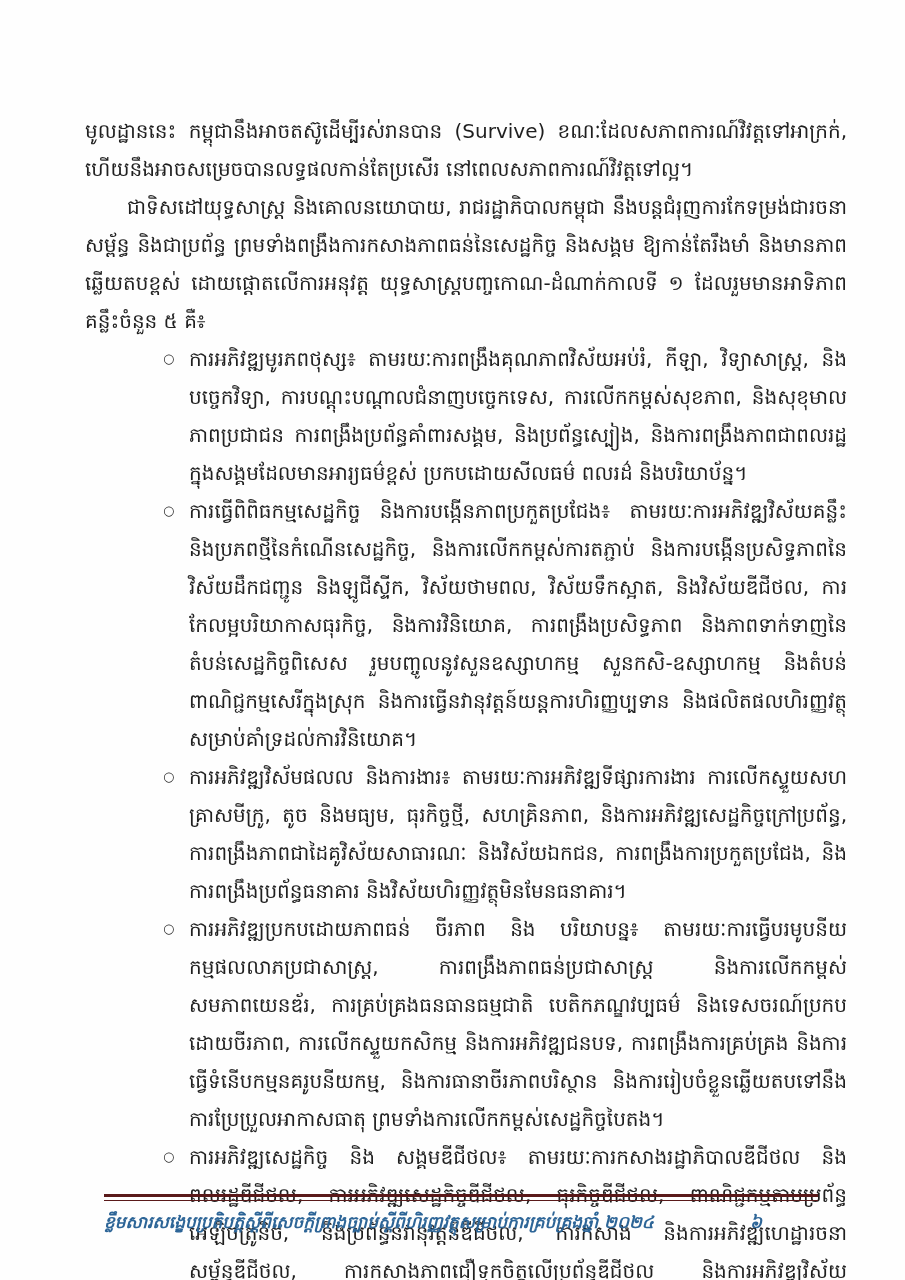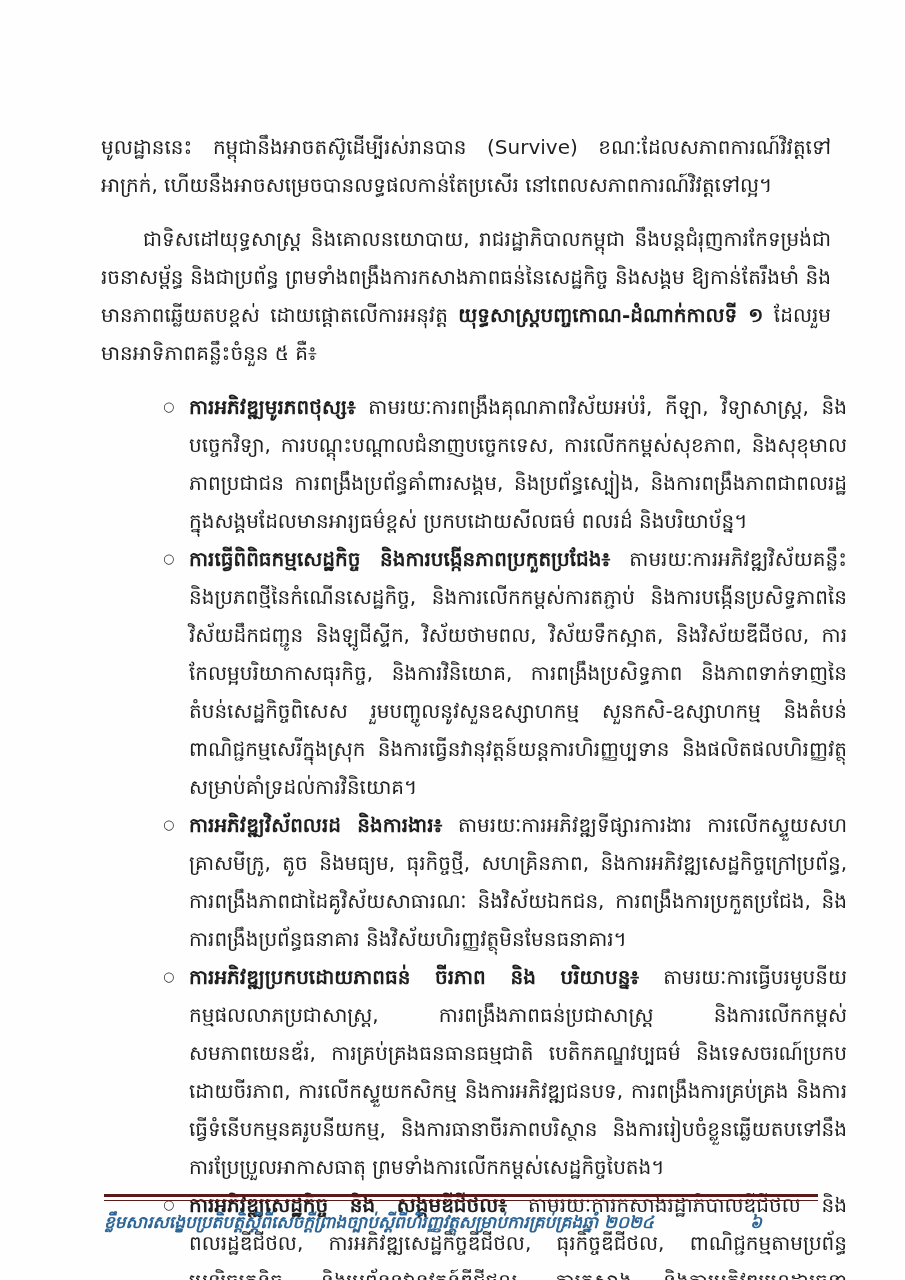--- a/index.html
+++ b/index.html
@@ -20,27 +20,27 @@
     .content {
       position: absolute;
       left: 85px;
       top: 112px;
       width: 762px;
       font-size: 20px;
       line-height: 38px;
       text-align: justify;
     }
     .par {
-      margin: 16px;
+      margin: 0;
     }
     .par.indent {
       text-indent: 42px;
     }
     .b {
-      font-weight: bold;
+      font-weight: normal;
     }
     .bullet-list {
       margin: 0;
     }
     .bullet {
       display: flex;
       align-items: flex-start;
       padding-left: 78px;
     }
     .bullet .marker {
@@ -108,21 +108,21 @@
         <span class="bullet-text"><span class="b">ការអភិវឌ្ឍមូរភពថុស្ស៖</span> <span>តាមរយៈការពង្រឹងគុណភាពវិស័យអប់រំ, កីឡា, វិទ្យាសាស្ត្រ, និងបច្ចេកវិទ្យា, ការបណ្តុះបណ្តាលជំនាញបច្ចេកទេស, ការលើកកម្ពស់សុខភាព, និងសុខុមាលភាពប្រជាជន ការពង្រឹងប្រព័ន្ធគាំពារសង្គម, និងប្រព័ន្ធស្បៀង, និងការពង្រឹងភាពជាពលរដ្ឋ ក្នុងសង្គមដែលមានអារ្យធម៌ខ្ពស់ ប្រកបដោយសីលធម៌ ពលរដ៌ និងបរិយាប័ន្ន។</span></span>
       </div>
 
       <div class="bullet">
         <span class="marker">○</span>
         <span class="bullet-text"><span class="b">ការធ្វើពិពិធកម្មសេដ្ឋកិច្ច និងការបង្កើនភាពប្រកួតប្រជែង៖</span> <span>តាមរយៈការអភិវឌ្ឍវិស័យគន្លឹះ និងប្រភពថ្មីនៃកំណើនសេដ្ឋកិច្ច, និងការលើកកម្ពស់ការតភ្ជាប់ និងការបង្កើនប្រសិទ្ធភាពនៃវិស័យដឹកជញ្ជូន និងឡូជីស្ទីក, វិស័យថាមពល, វិស័យទឹកស្អាត, និងវិស័យឌីជីថល, ការកែលម្អបរិយាកាសធុរកិច្ច, និងការវិនិយោគ, ការពង្រឹងប្រសិទ្ធភាព និងភាពទាក់ទាញនៃតំបន់សេដ្ឋកិច្ចពិសេស រួមបញ្ចូលនូវសួនឧស្សាហកម្ម សួនកសិ-ឧស្សាហកម្ម និងតំបន់ពាណិជ្ជកម្មសេរីក្នុងស្រុក និងការធ្វើនវានុវត្តន៍យន្តការហិរញ្ញប្បទាន និងផលិតផលហិរញ្ញវត្ថុសម្រាប់គាំទ្រដល់ការវិនិយោគ។</span></span>
       </div>
 
       <div class="bullet">
         <span class="marker">○</span>
-        <span class="bullet-text"><span class="b">ការអភិវឌ្ឍវិស័ពលរដ និងការងារ៖</span> <span>តាមរយៈការអភិវឌ្ឍទីផ្សារការងារ ការលើកស្ទួយសហគ្រាសមីក្រូ, តូច និងមធ្យម, ធុរកិច្ចថ្មី, សហគ្រិនភាព, និងការអភិវឌ្ឍសេដ្ឋកិច្ចក្រៅប្រព័ន្ធ, ការពង្រឹងភាពជាដៃគូវិស័យសាធារណៈ និងវិស័យឯកជន, ការពង្រឹងការប្រកួតប្រជែង, និងការពង្រឹងប្រព័ន្ធធនាគារ និងវិស័យហិរញ្ញវត្ថុមិនមែនធនាគារ។</span></span>
+        <span class="bullet-text"><span class="b">ការអភិវឌ្ឍវិស័មផលល និងការងារ៖</span> <span>តាមរយៈការអភិវឌ្ឍទីផ្សារការងារ ការលើកស្ទួយសហគ្រាសមីក្រូ, តូច និងមធ្យម, ធុរកិច្ចថ្មី, សហគ្រិនភាព, និងការអភិវឌ្ឍសេដ្ឋកិច្ចក្រៅប្រព័ន្ធ, ការពង្រឹងភាពជាដៃគូវិស័យសាធារណៈ និងវិស័យឯកជន, ការពង្រឹងការប្រកួតប្រជែង, និងការពង្រឹងប្រព័ន្ធធនាគារ និងវិស័យហិរញ្ញវត្ថុមិនមែនធនាគារ។</span></span>
       </div>
 
       <div class="bullet">
         <span class="marker">○</span>
         <span class="bullet-text"><span class="b">ការអភិវឌ្ឍប្រកបដោយភាពធន់ ចីរភាព និង បរិយាបន្ន៖</span> <span>តាមរយៈការធ្វើបរមូបនីយកម្មផលលាភប្រជាសាស្ត្រ, ការពង្រឹងភាពធន់ប្រជាសាស្ត្រ និងការលើកកម្ពស់សមភាពយេនឌ័រ, ការគ្រប់គ្រងធនធានធម្មជាតិ បេតិកភណ្ឌវប្បធម៌ និងទេសចរណ៍ប្រកបដោយចីរភាព, ការលើកស្ទួយកសិកម្ម និងការអភិវឌ្ឍជនបទ, ការពង្រឹងការគ្រប់គ្រង និងការធ្វើទំនើបកម្មនគរូបនីយកម្ម, និងការធានាចីរភាពបរិស្ថាន និងការរៀបចំខ្លួនឆ្លើយតបទៅនឹងការប្រែប្រួលអាកាសធាតុ ព្រមទាំងការលើកកម្ពស់សេដ្ឋកិច្ចបៃតង។</span></span>
       </div>
 
       <div class="bullet">
         <span class="marker">○</span>
         <span class="bullet-text"><span class="b">ការអភិវឌ្ឍសេដ្ឋកិច្ច និង សង្គមឌីជីថល៖</span> <span>តាមរយៈការកសាងរដ្ឋាភិបាលឌីជីថល និងពលរដ្ឋឌីជីថល, ការអភិវឌ្ឍសេដ្ឋកិច្ចឌីជីថល, ធុរកិច្ចឌីជីថល, ពាណិជ្ជកម្មតាមប្រព័ន្ធអេឡិចត្រូនិច, និងប្រព័ន្ធនវានុវត្តន៍ឌីជីថល, ការកសាង និងការអភិវឌ្ឍហេដ្ឋារចនាសម្ព័ន្ធឌីជីថល, ការកសាងភាពជឿទុកចិត្តលើប្រព័ន្ធឌីជីថល និងការអភិវឌ្ឍវិស័យបច្ចេកវិទ្យាហិរញ្ញវត្ថុ។</span></span>

